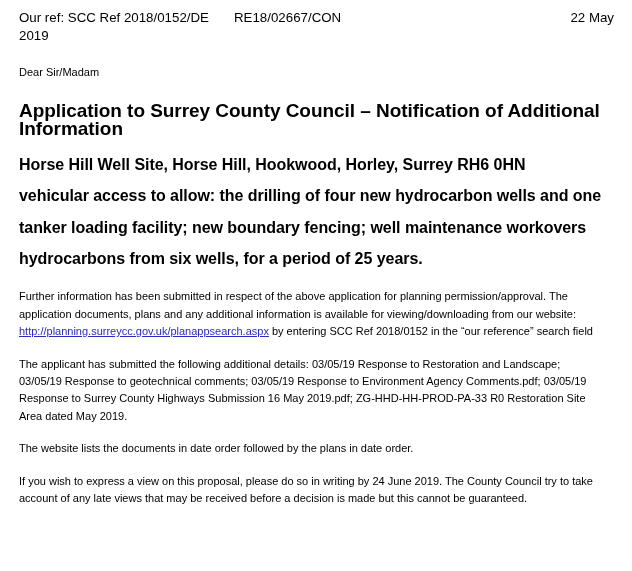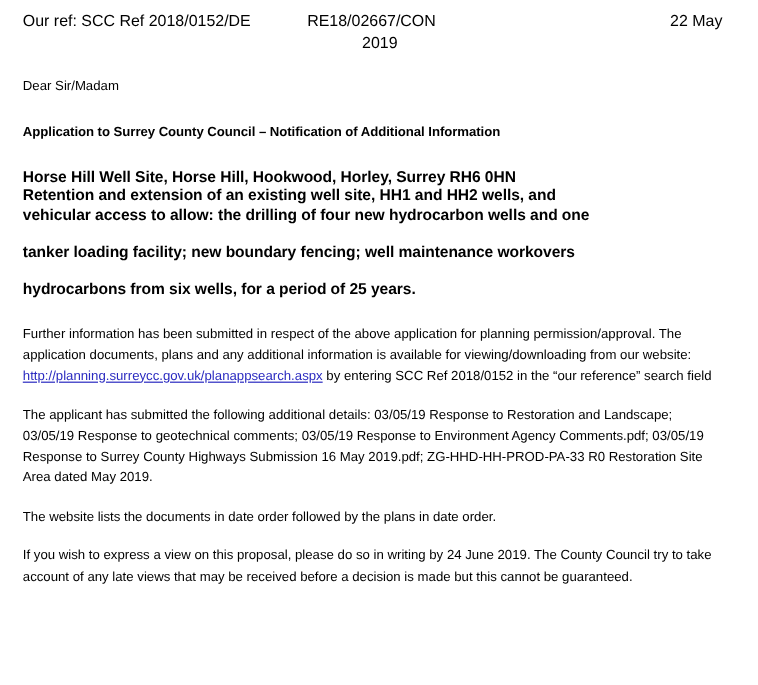--- a/index.html
+++ b/index.html
@@ -35,52 +35,51 @@
     position: relative;
     height: 17.5px;
   }
   .ref-our {
     position: absolute;
     left: 0;
     top: 0;
   }
   .ref-code {
     position: absolute;
-    left: 237px;
+    left: 215px;
     top: 0;
   }
   .ref-date {
     position: absolute;
-    right: 12px;
+    right: 0;
     top: 0;
   }
   .ref-date-wrap {
     display: block;
     position: relative;
     left: 0;
-    text-align: center;
   }
   p {
     margin: 0 0 15px 0;
     font-size: 11px;
     line-height: 17.4px;
   }
   .salutation {
     margin-bottom: 21px;
   }
   .heading-bold {
     font-weight: bold;
-    font-size: 11px;
+    font-size: 19px;
     line-height: 17.4px;
     margin-bottom: 20px;
     letter-spacing: -0.05px;
   }
   .desc-bold {
     font-weight: bold;
-    font-size: 13px;
+    font-size: 16px;
     line-height: 15.6px;
     margin-bottom: 22px;
     max-width: 592px;
     letter-spacing: -0.05px;
     margin-top: 11px;
   }
   .body-para {
     max-width: 586px;
   }
   a.doclink {
@@ -105,21 +104,21 @@
       <span>2019</span>
     </span>
   </div>
 
   <p class="salutation">Dear Sir/Madam</p>
 
   <p class="heading-bold">Application to Surrey County Council – Notification of Additional Information</p>
 
   <p class="desc-bold">
     <span class="nowrapline">Horse Hill Well Site, Horse Hill, Hookwood, Horley, Surrey RH6 0HN</span><br>
-    <span class="nowrapline">Retention and extension of an existing well site, HH1 and HH2 wells, and</span><br>
+    <br>
     <span class="nowrapline">vehicular access to allow: the drilling of four new hydrocarbon wells and one</span><br>
     <br>
     <span class="nowrapline">tanker loading facility; new boundary fencing; well maintenance workovers</span><br>
     <br>
     <span class="nowrapline">hydrocarbons from six wells, for a period of 25 years.</span>
   </p>
 
   <p class="body-para">
     <span>Further information has been submitted in respect of the above application for planning permission/approval. The application documents, plans and any additional information is available for viewing/downloading from our website: </span><a class="doclink" href="#">http://planning.surreycc.gov.uk/planappsearch.aspx</a><span> by entering SCC Ref 2018/0152 in the “our reference” search field</span>
   </p>

